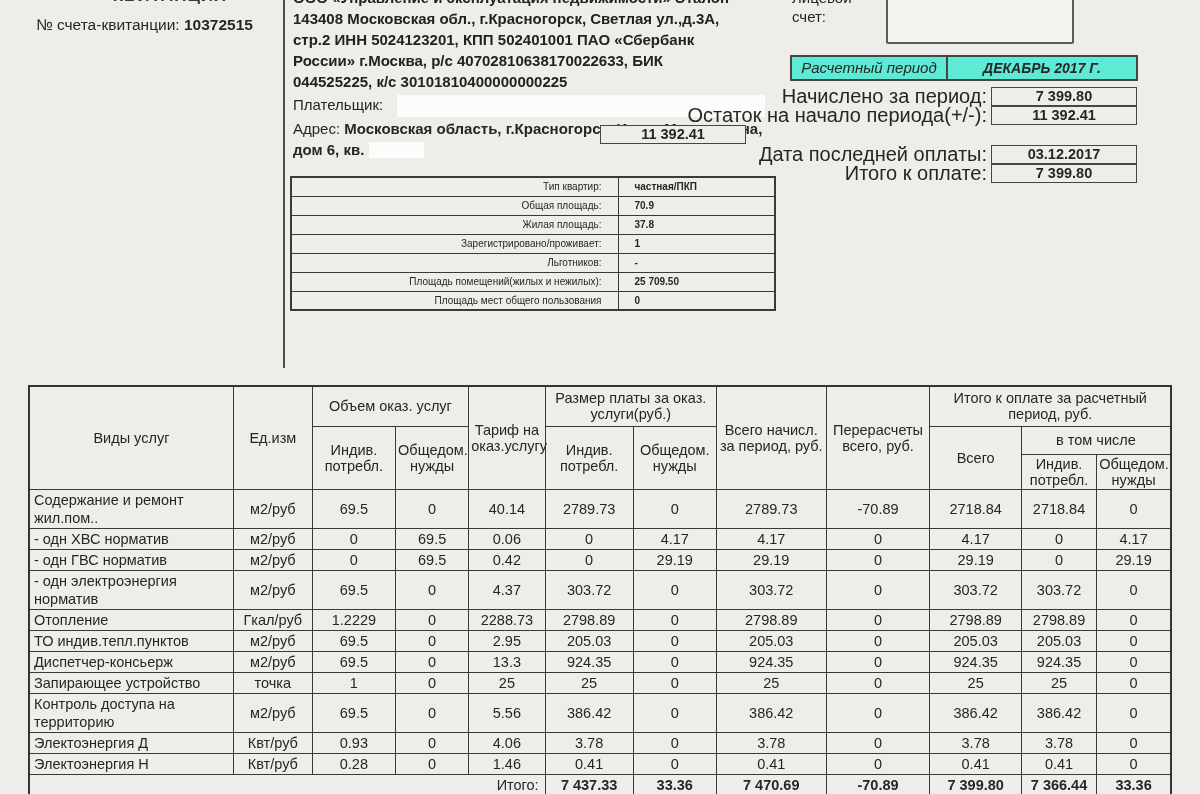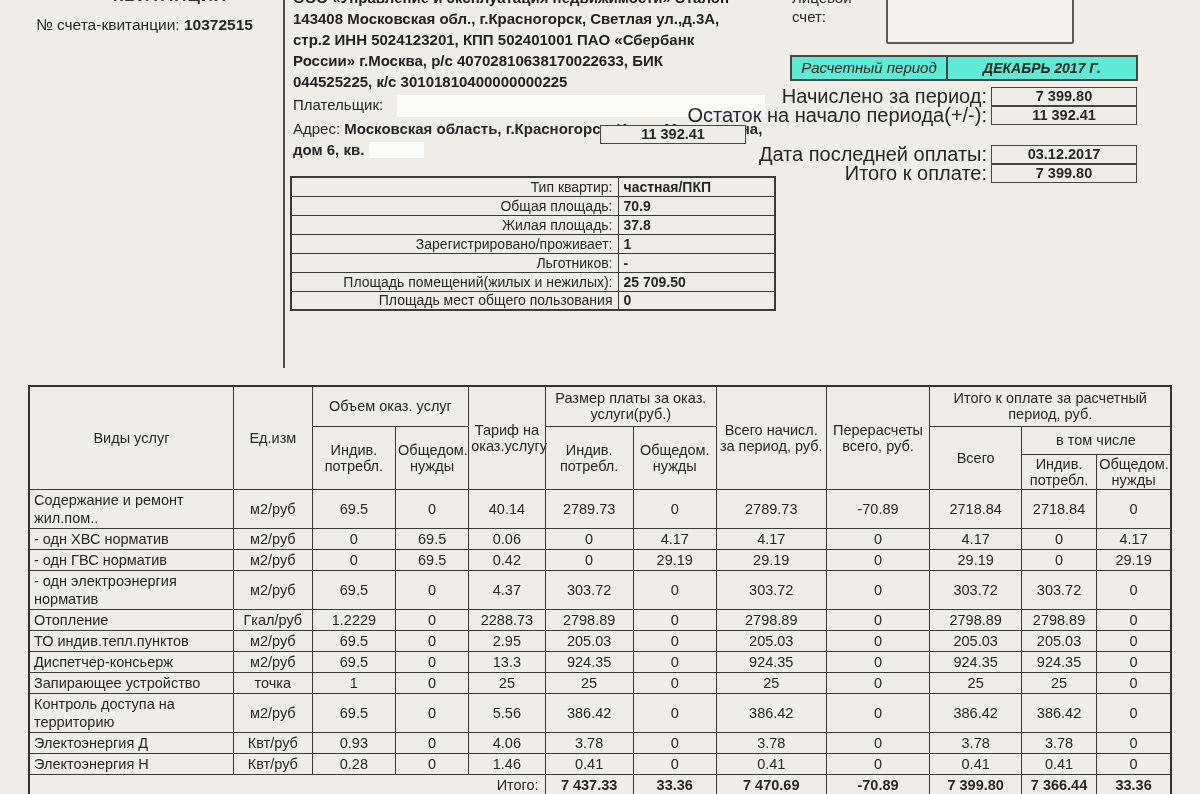--- a/index.html
+++ b/index.html
@@ -40,21 +40,21 @@
   
   .summary { position:absolute; left:600px; top:87px; width:537px; }
   .sum-row { display:flex; align-items:center; height:19.2px; }
   .sum-label { flex:1; text-align:right; font-size:20px; padding-right:4px; white-space:nowrap; }
   .sum-box { width:146px; height:19px; border:1.5px solid #454545; text-align:center;
     font-size:14.5px; font-weight:700; line-height:17px; background:#efede9; }
 
   
   table { border-collapse:collapse; }
   .apt { position:absolute; left:290px; top:176px; width:486px; border:2px solid #3a3a3a; }
-  .apt td { border:1.5px solid #3a3a3a; height:19px; font-size:14px; padding:0 5px;margin-left:13px; }
+  .apt td { border:1.5px solid #3a3a3a; height:19px; font-size:10px; padding:0 16px;margin-left:13px; }
   .apt td.lbl { width:327px; text-align:right; }
   .apt td.val { text-align:left; font-weight:700; }
 
   
   .svc-table { position:absolute; left:28px; top:385px; width:1144px; border:2.5px solid #333;
     table-layout:fixed; }
   .svc-table th, .svc-table td { border:1.5px solid #3a3a3a; font-size:14.5px;
     font-weight:400; padding:1px 2px; }
   .svc-table thead tr:nth-child(1) { height:40px; }
   .svc-table thead tr:nth-child(2) { height:28px; }

